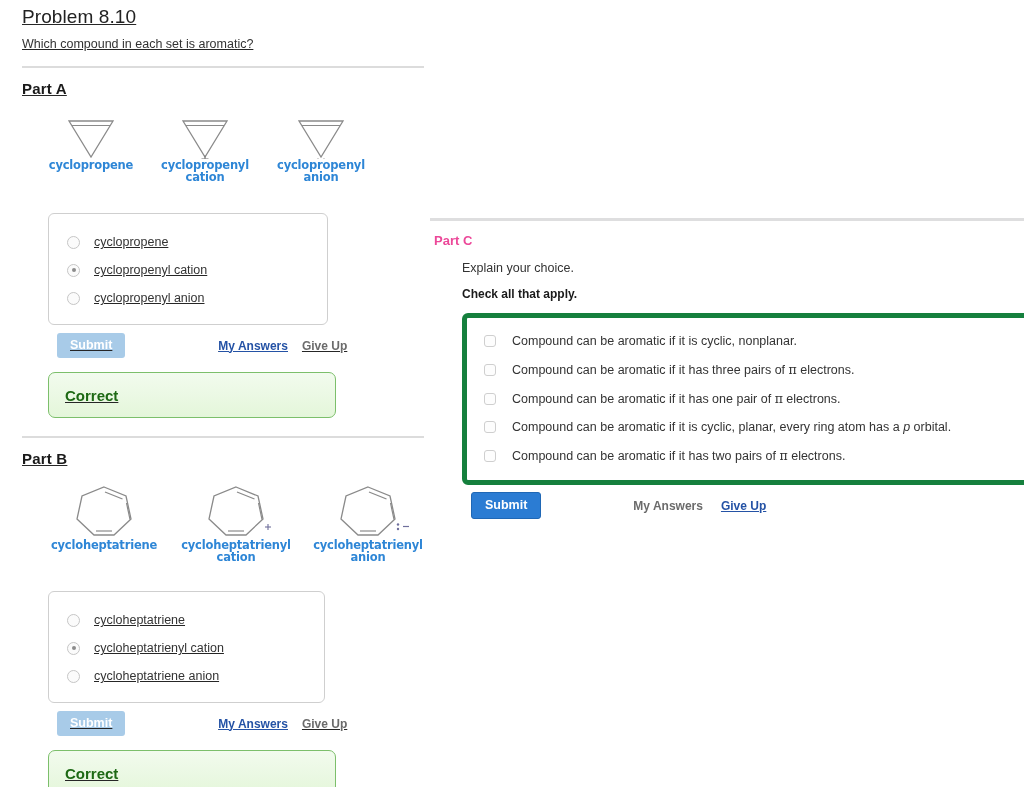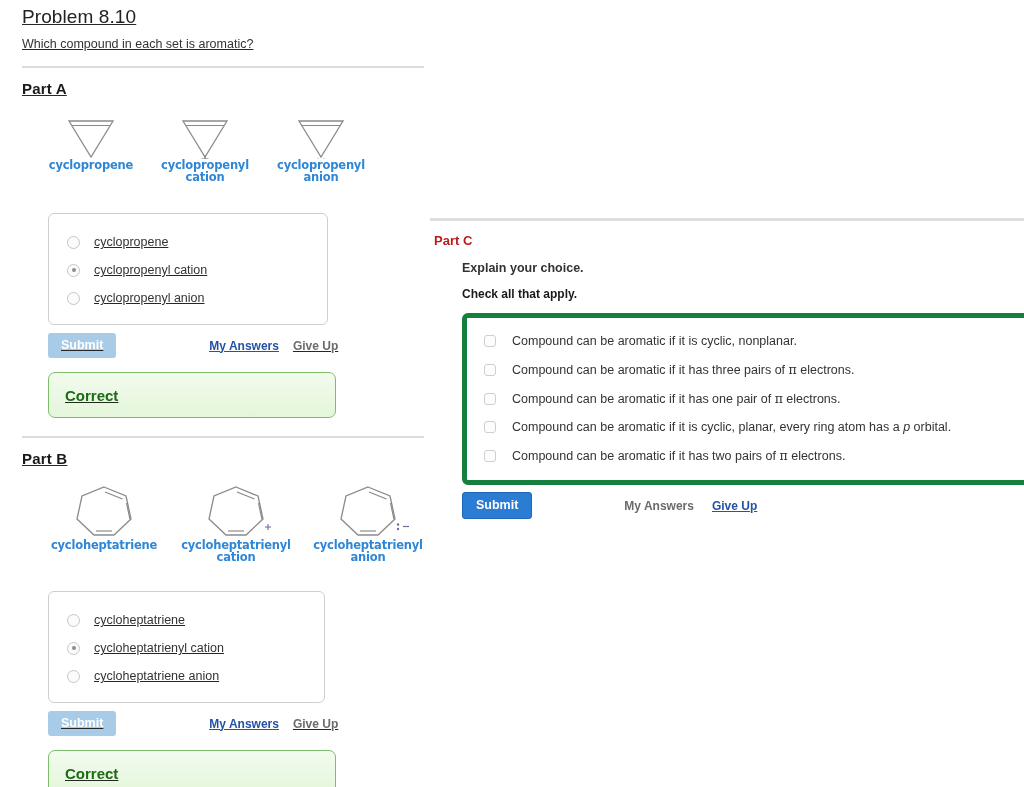--- a/index.html
+++ b/index.html
@@ -130,20 +130,21 @@
     margin-top: 8px;
   }
   .btn {
     font-size: 12.5px;
     font-weight: bold;
     color: #ffffff;
     border: none;
     border-radius: 3px;
     padding: 5px 13px 6px 13px;
     font-family: "Liberation Sans", sans-serif;
+    margin-left: 9px;
   }
   .btn-disabled { background: #a8cbe8; }
   .btn-primary  { background: #2b7cd3; border: 1px solid #1f67b5; }
 
   .link-strong {
     font-size: 12px;
     font-weight: bold;
     color: #2452a5;
     text-decoration: underline;
   }
@@ -169,28 +170,27 @@
     font-size: 15px;
     font-weight: bold;
     color: #1d6914;
     padding-left: 16px;
   }
 
   
   .partc-label {
     font-size: 13px;
     font-weight: bold;
-    color: #b91c1c;
+    color: #ec4899;
     padding: 12px 0 0 4px;
   }
   .partc-explain {
     font-size: 12.5px;
     color: #333;
     padding: 13px 0 0 32px;
-    font-weight: bold;
   }
   .partc-check {
     font-size: 12px;
     font-weight: bold;
     color: #1a1a1a;
     padding: 12px 0 0 32px;
   }
   .check-box-panel {
     border: 5px solid #15803d;
     border-radius: 6px;

